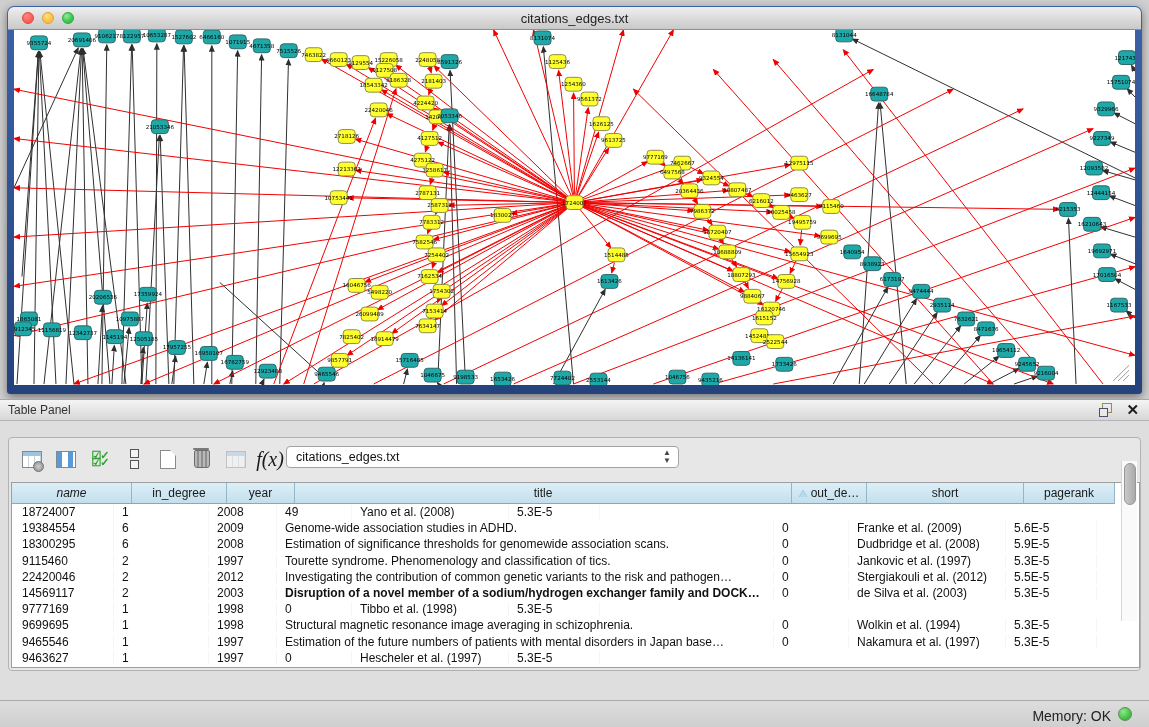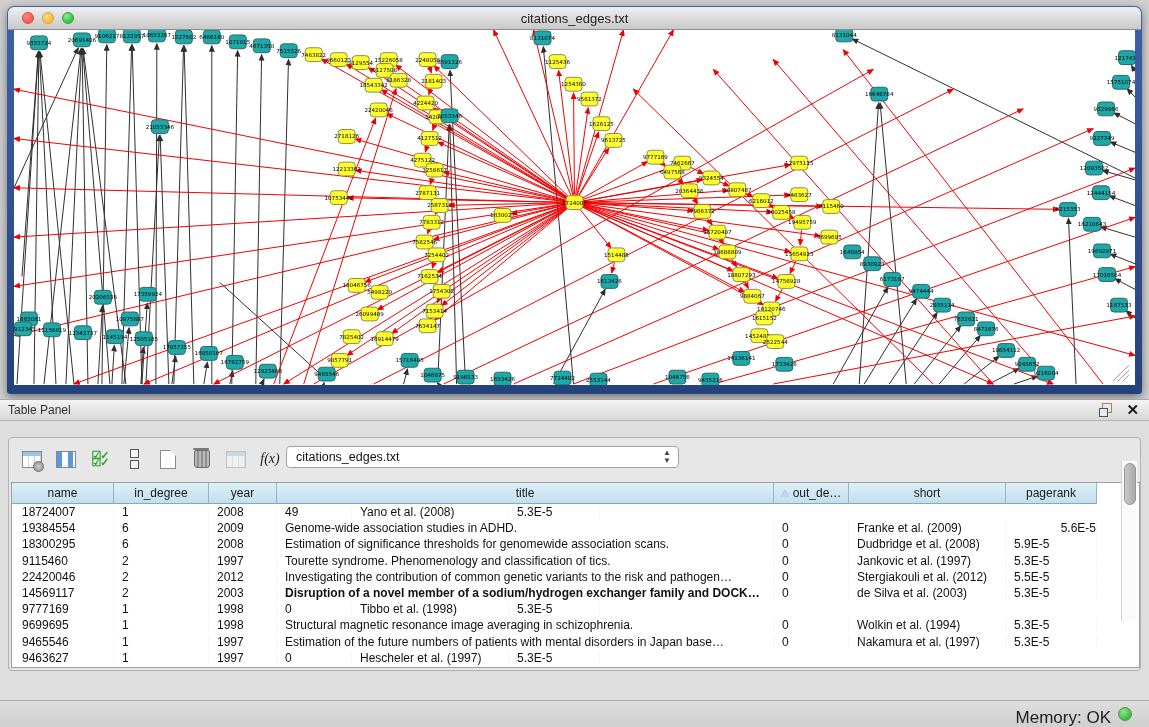--- a/index.html
+++ b/index.html
@@ -46,21 +46,21 @@
   .check-icn span{display:block;}
   .two-box{display:flex;flex-direction:column;gap:2px;}
   .two-box i{width:7px;height:7px;border:1.5px solid #555;background:#f4f4f4;display:block;}
   .doc-icn{width:14px;height:17px;background:#fff;border:1px solid #8a8a8a;position:relative;}
   .doc-icn:after{content:"";position:absolute;right:-1px;top:-1px;border-style:solid;border-width:0 6px 6px 0;
     border-color:transparent #e7e7e7 transparent transparent;}
   .trash-icn{width:14px;height:16px;position:relative;background:
     repeating-linear-gradient(90deg,#b9b9b9 0 2px,#8f8f8f 2px 4px);border:1px solid #6d6d6d;border-radius:2px 2px 3px 3px;}
   .trash-icn:before{content:"";position:absolute;left:-2px;top:-3px;width:16px;height:2px;background:#7a7a7a;border-radius:1px;}
   .dis{opacity:.4;}
-  .fx-label{font-family:"Liberation Serif",serif;font-style:italic;font-size:14px;color:#1a1a1a;}
+  .fx-label{font-family:"Liberation Serif",serif;font-style:italic;font-size:20px;color:#1a1a1a;}
   #combo{position:absolute;left:277px;top:8px;width:393px;height:22px;background:#fff;
     border:1px solid #a3a3a3;border-radius:4px;box-sizing:border-box;display:flex;align-items:center;
     font-size:12.5px;color:#111;padding-left:9px;}
   #combo .arrows{position:absolute;right:7px;top:2px;display:flex;flex-direction:column;line-height:8px;font-size:8px;color:#444;}
   
   #table-wrap{position:absolute;left:2px;top:44px;width:1129px;height:186px;background:#fff;
     border:1px solid #9e9e9e;box-sizing:border-box;overflow:hidden;}
   #tbl-head{display:flex;height:21px;}
   .th{display:inline-flex;align-items:center;justify-content:center;height:21px;box-sizing:border-box;
     border-right:1px solid #93b5c8;border-bottom:1px solid #86a9bd;
@@ -78,21 +78,21 @@
   
   #tabs{position:absolute;left:50%;transform:translateX(-50%);top:275px;display:flex;
     border:1px solid #979797;border-radius:5px;overflow:hidden;background:#fff;}
   .tab{padding:3px 15px;font-size:12.5px;color:#111;background:linear-gradient(#ffffff,#ececec);
     border-left:1px solid #aeaeae;}
   .tab:first-child{border-left:none;}
   .tab.sel{background:linear-gradient(#8d8d8d,#6e6e6e);color:#f2f2f2;}
   
   #statusbar{position:absolute;left:0;bottom:0;width:100%;height:27px;
     background:linear-gradient(#dddddd,#cfcfcf);border-top:1px solid #ababab;box-sizing:border-box;}
-  #memory{position:absolute;right:38px;top:7px;font-size:17px;color:#222;}
+  #memory{position:absolute;right:38px;top:7px;font-size:14px;color:#222;}
   #mem-dot{position:absolute;right:17px;top:6px;width:14px;height:14px;border-radius:50%;
     background:radial-gradient(circle at 35% 30%,#8fe68f,#3dbb3d 70%);border:1px solid #58904f;box-sizing:border-box;}
 </style>
 </head>
 <body>
 
 <div id="network-window">
   <div id="titlebar">
     <span class="tl red"></span>
     <span class="tl yel"></span>
@@ -846,21 +846,21 @@
     <div id="combo">
       <span>citations_edges.txt</span>
       <span class="arrows">
           <span>▲</span>
           <span>▼</span>
         </span>
     </div>
 
     <div id="table-wrap">
       <div id="tbl-head">
-          <div class="th" style="width: 102px;">
+          <div class="th" style="width: 120px; font-style: italic;">
             <span>name</span>
           </div>
           <div class="th" style="width: 95px;">
             <span>in_degree</span>
           </div>
           <div class="th" style="width: 68px;">
             <span>year</span>
           </div>
           <div class="th" style="width: 497px; text-align: center;">
             <span>title</span>
@@ -885,21 +885,21 @@
             <div class="td td5" style="width: 157px;">Yano et al. (2008)</div>
             <div class="td td6" style="width: 91px;">5.3E-5</div>
           </div>
           <div class="tr">
             <div class="td td0" style="width: 102px;">19384554</div>
             <div class="td td1" style="width: 95px;">6</div>
             <div class="td td2" style="width: 68px;">2009</div>
             <div class="td td3" style="width: 497px;">Genome-wide association studies in ADHD.</div>
             <div class="td td4" style="width: 75px;">0</div>
             <div class="td td5" style="width: 157px;">Franke et al. (2009)</div>
-            <div class="td td6" style="width: 91px; text-align: right;">5.6E-5</div>
+            <div class="td td6" style="width: 91px;">5.6E-5</div>
           </div>
           <div class="tr">
             <div class="td td0" style="width: 102px;">18300295</div>
             <div class="td td1" style="width: 95px;">6</div>
             <div class="td td2" style="width: 68px;">2008</div>
             <div class="td td3" style="width: 497px;">Estimation of significance thresholds for genomewide association scans.</div>
             <div class="td td4" style="width: 75px;">0</div>
             <div class="td td5" style="width: 157px;">Dudbridge et al. (2008)</div>
             <div class="td td6" style="width: 91px;">5.9E-5</div>
           </div>

